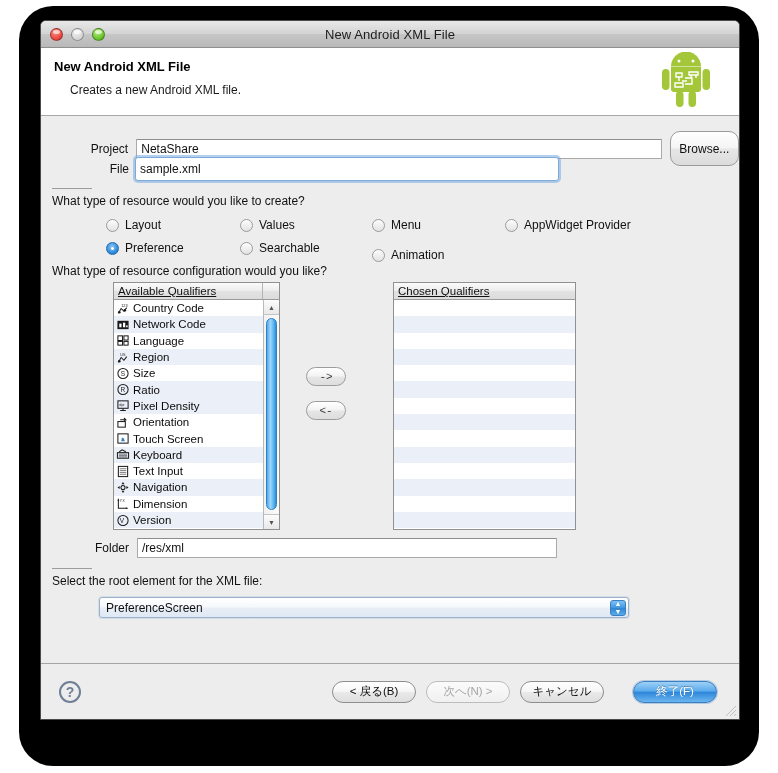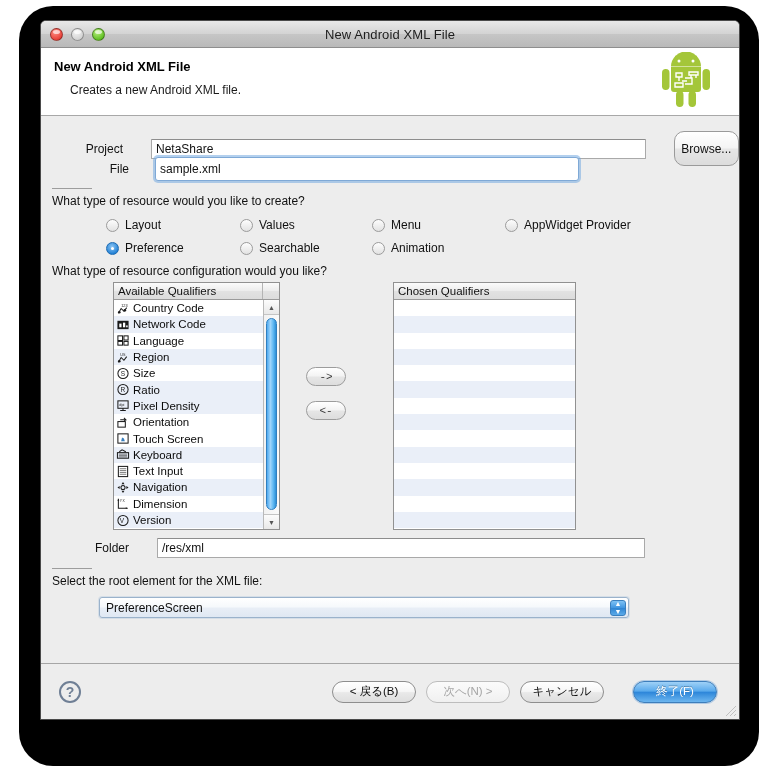--- a/index.html
+++ b/index.html
@@ -87,21 +87,21 @@
   }
 
   
   #body {
     flex: 1 1 auto;
     background: #ededed;
     position: relative;
     padding: 0;
   }
 
-  .row { display: flex; align-items: center; gap: 20px; }
+  .row { display: flex; align-items: center; }
 
   .flabel {
     font-size: 12px; color: #111;
     text-align: right;
   }
   .tfield {
     background: #fff;
     border: 1px solid #a9a9a9;
     border-top-color: #8d8d8d;
     height: 20px;
@@ -168,21 +168,21 @@
   }
   .lhead {
     height: 17px;
     background: linear-gradient(to bottom, #fbfbfb 0%, #ececec 50%, #e2e2e2 51%, #dcdcdc 100%);
     border-bottom: 1px solid #9a9a9a;
     display: flex;
     align-items: center;
     font-size: 11.5px;
     color: #111;
   }
-  .lhead .htitle { padding-left: 4px; flex: 1 1 auto; }
+  .lhead .htitle { padding-left: 4px; flex: 1 1 auto; text-decoration: underline; }
   .lhead .hspare { width: 17px; border-left: 1px solid #b4b4b4; height: 100%; }
 
   .lrows { position: relative; }
   .lrow {
     height: 16.3px;
     display: flex; align-items: center;
     font-size: 11.5px;
     color: #0b0b0b;
     padding-left: 2px;
     gap: 3px;
@@ -377,21 +377,21 @@
     </div>
 
     <div class="radio-wrap" style="position:absolute; left:65px; top:125px;">
       <span class="radio on"></span>
       <span>Preference</span>
     </div>
     <div class="radio-wrap" style="position:absolute; left:199px; top:125px;">
       <span class="radio"></span>
       <span>Searchable</span>
     </div>
-    <div class="radio-wrap" style="position:absolute; left:331px; top:125px;">
+    <div class="radio-wrap" style="position:absolute; left:331px; top:132px;">
       <span class="radio"></span>
       <span>Animation</span>
     </div>
 
     <div class="q" style="position:absolute; left:11px; top:148px;">What type of resource configuration would you like?</div>
 
     <div class="listbox" style="left:72px; top:166px; width:167px; height:248px;">
       <div class="lhead">
         <span class="htitle">Available Qualifiers</span>
         <span class="hspare"></span>
@@ -534,21 +534,21 @@
           <div class="lrow alt" style="height: 16.3px;"></div>
           <div class="lrow" style="height: 16.3px;"></div>
           <div class="lrow alt" style="height: 16.3px;"></div>
           <div class="lrow" style="height: 16.3px;"></div>
           <div class="lrow alt" style="height: 16.3px;"></div>
         </div>
     </div>
 
     <div class="row" style="position:absolute; left:0; top:422px; width:100%;">
       <div class="flabel" style="width:88px;">Folder</div>
-      <div class="tfield" style="margin-left:8px; width:488px;">/res/xml</div>
+      <div class="tfield" style="margin-left:8px; width:420px;">/res/xml</div>
     </div>
 
     <div class="sep" style="position:absolute; left:11px; top:452px;"></div>
     <div class="q" style="position:absolute; left:11px; top:458px;">Select the root element for the XML file:</div>
 
     <div class="combo" style="left:58px; top:481px; width:530px;">
       <span>PreferenceScreen</span>
       <span class="arrowbox">
         <span style="font-size:7px;line-height:6px;">▲</span>
         <span style="font-size:7px;line-height:6px;">▼</span>

